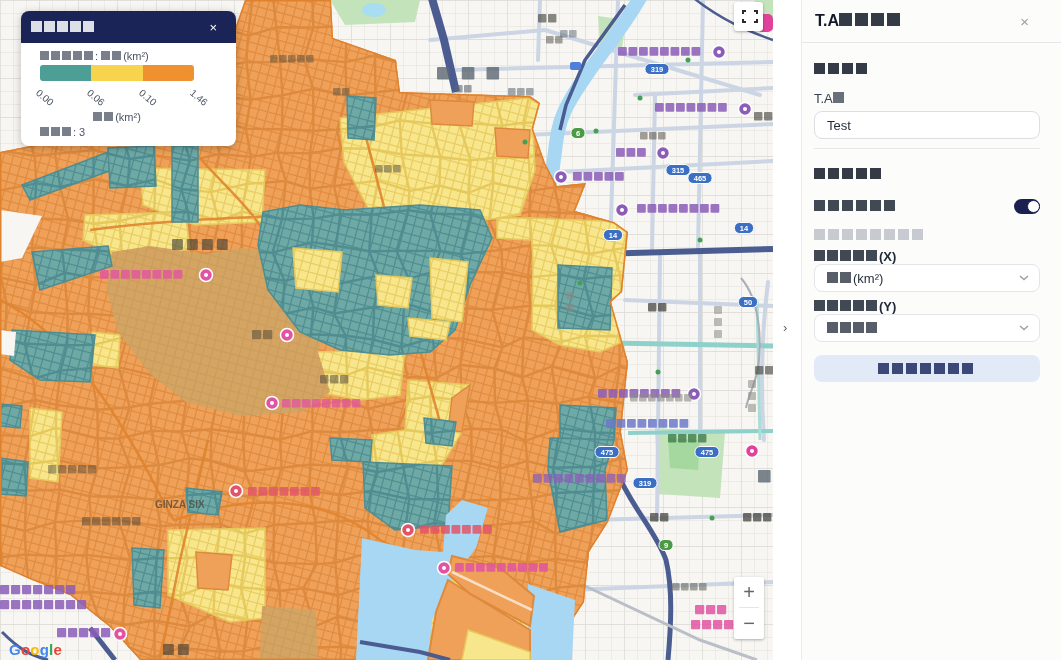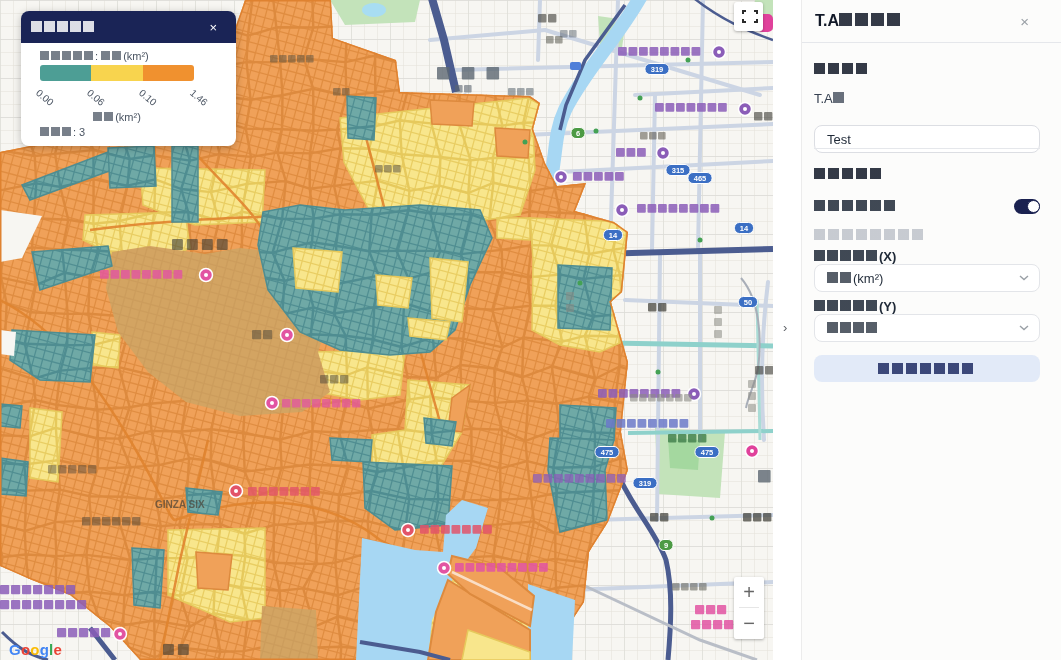--- a/index.html
+++ b/index.html
@@ -1057,21 +1057,21 @@
 </div>
 <div id="gutter"></div>
 <div id="chev">›</div>
 <div id="panel">
   <div class="hd">
       <span class="t">T.A<i class="jp jpb" style="width:4em"></i></span>
       <span class="x">×</span>
     </div>
   <div class="abs sect" style="top:61px"><i class="jp jpb" style="width:4em"></i></div>
   <div class="abs lab" style="top:91px">T.A<i class="jp" style="width:1em"></i></div>
-  <div class="abs inp" style="top:125px">Test</div>
+  <div class="abs inp" style="top:111px">Test</div>
   <div class="abs hr" style="top:148px"></div>
   <div class="abs sect" style="top:166px"><i class="jp jpb" style="width:5em"></i></div>
   <div class="abs" style="top:198px;display:flex;align-items:center">
     <span class="labb" style="font-size:14px"><i class="jp jpb" style="width:6em"></i></span>
     <span class="tog" style="margin-left:auto">
         <i></i>
       </span>
     </div>
   <div class="abs" style="top:227px;color:#9ca3af;font-size:14px"><i class="jp" style="width:8em;opacity:.55"></i></div>
   <div class="abs labb" style="top:249px"><i class="jp jpb" style="width:5em"></i>(X)</div>

